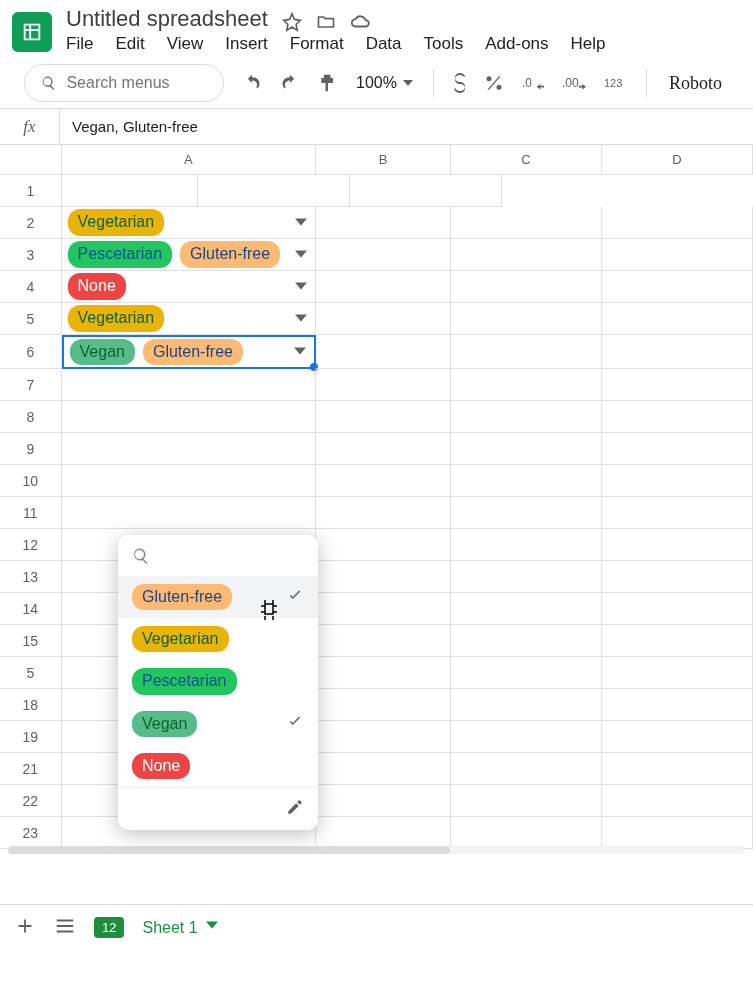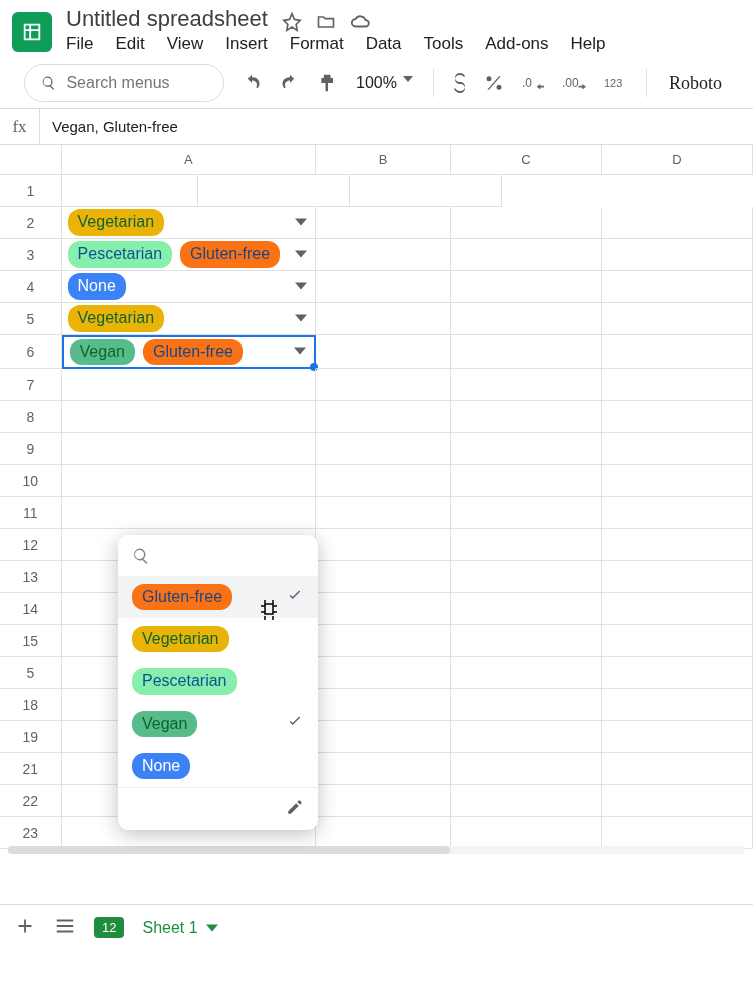--- a/index.html
+++ b/index.html
@@ -16,66 +16,66 @@
 .menubar{display:flex;gap:22px;font-size:17px;color:#202124;}
 .menubar span{cursor:pointer}
 
 
 .toolbar{display:flex;align-items:center;gap:18px;padding:10px 10px 6px 24px;border-bottom:1px solid #dadce0}
 .search{display:flex;align-items:center;gap:8px;border:1px solid #dadce0;border-radius:30px;padding:8px 16px;width:200px}
 .search input{border:none;outline:none;font-size:16px;color:#1d4ed8;width:100%}
 .search svg{fill:#5f6368}
 .tbtn{color:#5f6368;display:flex;align-items:center;cursor:pointer}
 .tdiv{width:1px;height:28px;background:#dadce0;margin:0 2px}
-.zoom{font-size:16px;color:#202124;display:flex;gap:6px}
+.zoom{font-size:16px;color:#202124;display:flex;align-items:center;gap:6px}
 .font{font-family:Georgia,serif;font-size:18px;color:#202124;padding-left:2px}
 
 
 .fxbar{display:flex;align-items:center;border-bottom:1px solid #dadce0;height:36px}
-.fxlbl{width:40px;text-align:center;font-family:Georgia,serif;color:#5f6368;font-size:17px;border-right:1px solid #dadce0;height:100%;display:flex;align-items:center;justify-content:center}
+.fxlbl{width:60px;text-align:center;font-style:italic;font-family:Georgia,serif;color:#5f6368;font-size:17px;border-right:1px solid #dadce0;height:100%;display:flex;align-items:center;justify-content:center}
 .fxval{padding-left:12px;font-size:15px}
 
 
 .grid{position:relative;height:760px;overflow:hidden;border-bottom:1px solid #dadce0}
 .colhdr{display:flex;background:#fff}
 .corner{width:62px;height:30px;border-right:1px solid #e0e0e0;border-bottom:1px solid #e0e0e0;background:#fff}
 .col{height:30px;border-right:1px solid #e0e0e0;border-bottom:1px solid #e0e0e0;display:flex;align-items:center;justify-content:center;color:#5f6368;font-size:13px}
 .cA{width:256px}.cB{width:136px}.cC{width:152px}.cD{width:152px}
 .row{display:flex;height:32px}
 .row.r6{height:34px}
 .rhdr{width:62px;border-right:1px solid #e0e0e0;border-bottom:1px solid #e0e0e0;display:flex;align-items:center;justify-content:center;color:#5f6368;font-size:14px}
 .cell{border-right:1px solid #e0e0e0;border-bottom:1px solid #e0e0e0;position:relative;display:flex;align-items:center;padding:0 6px}
 .hdrcell{font-weight:700;font-size:17px;justify-content:center}
 .chips{display:flex;gap:8px;align-items:center;flex-wrap:wrap}
 .chip{padding:3px 10px 4px 10px;border-radius:12px;font-size:16px;line-height:1.2;white-space:nowrap}
 .c-veg{background:#eab308;color:#0d652d}
-.c-pes{background:#86efac;color:#0b5394}
-.c-glu{background:#f97316;color:#1c4587}
-.c-non{background:#3b82f6;color:#fff}
+.c-pes{background:#22c55e;color:#0b5394}
+.c-glu{background:#fdba74;color:#1c4587}
+.c-non{background:#ef4444;color:#fff}
 .c-vgn{background:#57bb8a;color:#0d652d}
 .dd{position:absolute;right:8px;color:#5f6368}
 .active{border:2px solid #1a73e8 !important;border-right-width:2px}
 .handle{position:absolute;right:-4px;bottom:-4px;width:8px;height:8px;border-radius:50%;background:#1a73e8}
 
 
 .popup{position:absolute;left:118px;top:390px;width:200px;background:#fff;border-radius:10px;box-shadow:0 4px 20px rgba(0,0,0,.25);z-index:20;padding-bottom:4px}
 .psearch{padding:12px 14px 8px 14px;color:#80868b}
 .pitem{display:flex;align-items:center;justify-content:space-between;padding:8px 14px;cursor:pointer}
 .pitem.hover{background:#f1f3f4}
 .pitem .chip{font-size:16px}
 .check{color:#5f6368}
 .pedit{display:flex;justify-content:flex-end;padding:10px 14px;border-top:1px solid #eee;color:#5f6368}
 .cursor{position:absolute;left:259px;top:453px;z-index:30}
 
 
 .bottom{display:flex;align-items:center;gap:18px;padding:10px 14px}
 .bicon{color:#5f6368;cursor:pointer}
 .badge{background:#1e8e3e;color:#fff;font-size:13px;padding:3px 8px;border-radius:4px;position:relative}
 .badge::after{content:"";position:absolute;bottom:-5px;left:8px;border:5px solid transparent;border-top-color:#1e8e3e}
-.tab{display:flex;align-items:center;gap:8px;color:#1e8e3e;font-size:16px;font-weight:500}
+.tab{display:flex;align-items:flex-start;gap:8px;color:#1e8e3e;font-size:16px;font-weight:500}
 .scrollbar{position:absolute;bottom:50px;left:8px;right:8px;height:8px;background:#f1f3f4;border-radius:4px}
 .scrollbar div{width:60%;height:100%;background:#dadce0;border-radius:4px}
 </style>
 </head>
 <body>
 
 <div class="top">
   <div class="logo">
     <svg viewBox="0 0 24 24">
         <path d="M3 3h18v18H3V3zm2 2v4h4V5H5zm6 0v4h8V5h-8zM5 11v8h4v-8H5zm6 0v8h8v-8h-8z"></path>

